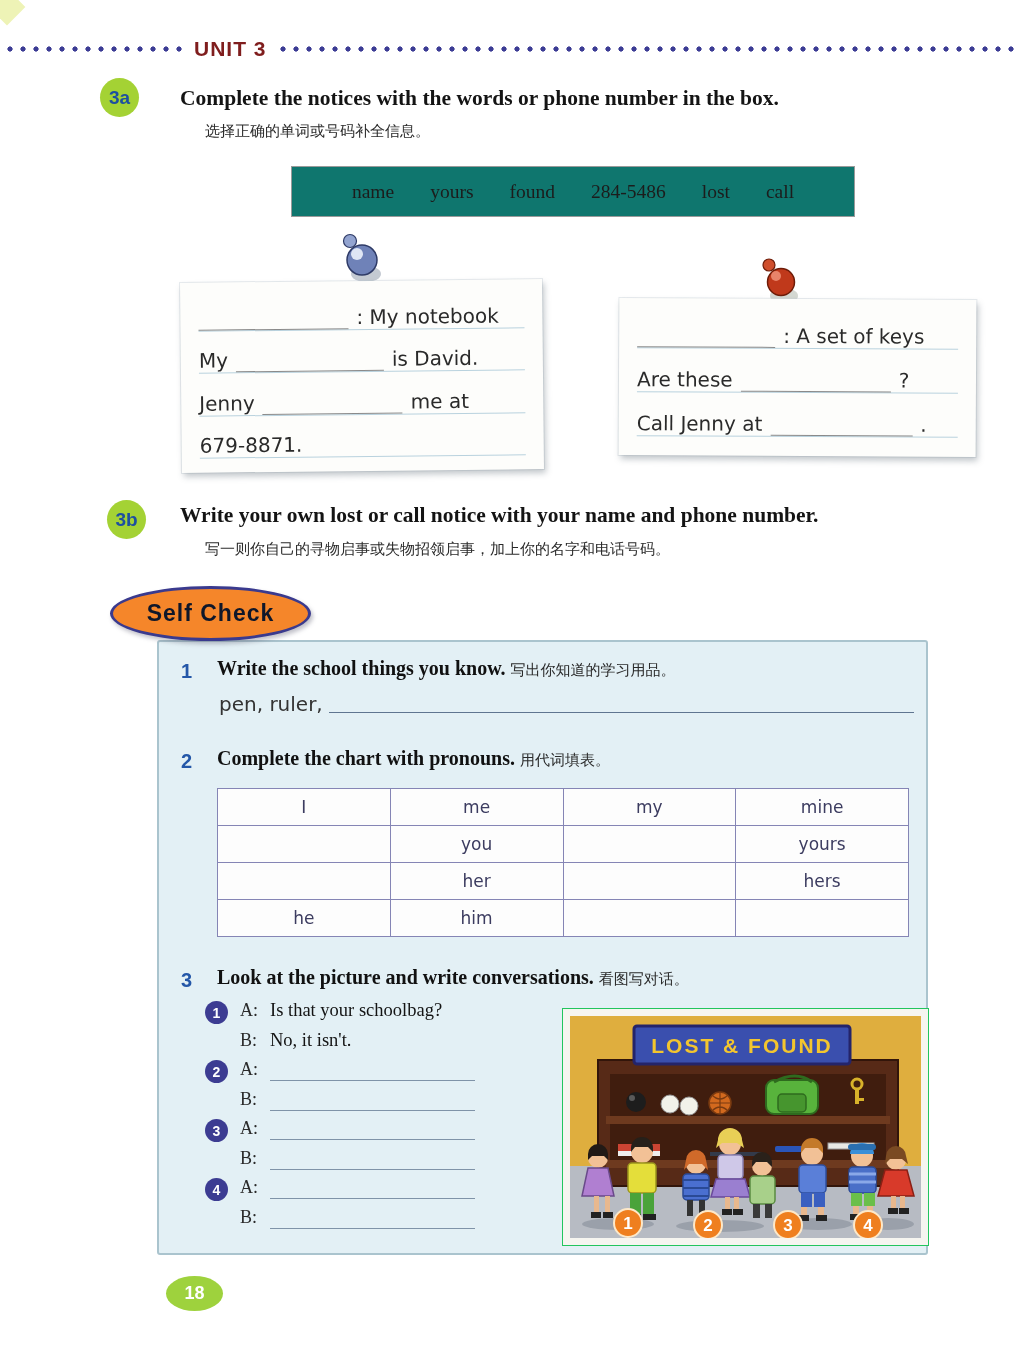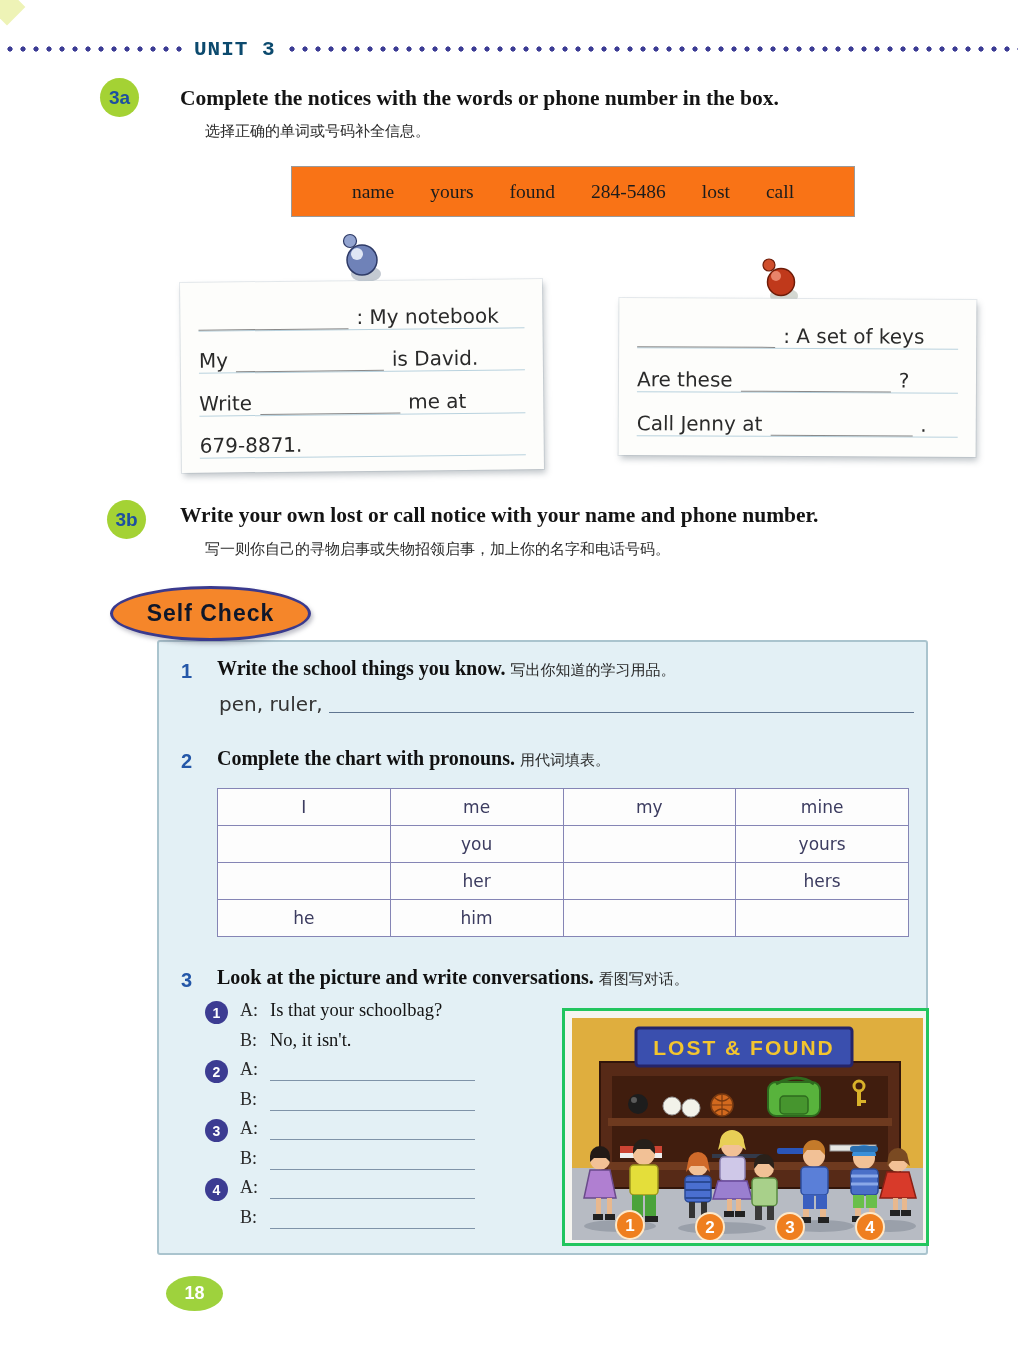--- a/index.html
+++ b/index.html
@@ -11,33 +11,33 @@
   .corner-sliver{ position:absolute; left:-6px; top:-6px; width:26px; height:26px;
     background:#eef3b6; transform:rotate(45deg); }
 
   
   .unit-header{ position:absolute; left:0; top:38px; width:1024px; height:22px;
     display:flex; align-items:center; padding:0 6px; }
   .dots{ height:8px; background-image:radial-gradient(circle at 4px 4px,#3b3b94 2.3px, transparent 2.9px);
     background-size:13px 8px; background-repeat:repeat-x; }
   .dots.left{ width:178px; }
   .dots.right{ flex:1; }
-  .unit-label{ font-family:Liberation Mono, monospace; font-weight:bold; font-size:21px;
-    color:#0c4a6e; margin:0 12px 0 10px; letter-spacing:1px; }
+  .unit-label{ font-family:Liberation Sans, sans-serif; font-weight:bold; font-size:21px;
+    color:#7f1d1d; margin:0 12px 0 10px; letter-spacing:1px; }
 
   
   .badge-circle{ position:absolute; width:39px; height:39px; border-radius:50%;
     background:#a4d234; color:#1d4fa0; font-family:"Liberation Sans",sans-serif;
     font-weight:bold; font-size:19px; display:flex; align-items:center; justify-content:center; }
   .sec-title{ position:absolute; font-weight:bold; font-size:21.5px; color:#141414; }
   .sec-sub-zh{ position:absolute; font-family:"DejaVu Sans",sans-serif; font-size:15px; color:#2a2a2a;margin-left:24px; }
 
   
   .word-box{ position:absolute; left:291px; top:166px; width:564px; height:51px;
-    border:1px solid #9a9a9a; background:#f97316; display:flex; align-items:center;
+    border:1px solid #9a9a9a; background:#0f766e; display:flex; align-items:center;
     justify-content:center; gap:36px; font-size:19.5px; color:#1c1c1c; }
 
   
   .notice-card{ position:absolute; background:#fdfdfb;
     box-shadow:2px 4px 6px rgba(120,130,140,.45), 0 0 0 1px rgba(190,200,210,.35);
     padding:6px 18px 4px 18px; font-family:"DejaVu Sans",sans-serif; color:#2a2a2a; }
   .card-left{ left:181px; top:281px; width:362px; height:190px; transform:rotate(-.6deg); }
   .card-right{ left:619px; top:299px; width:357px; height:157px; transform:rotate(.3deg); }
   .card-row{ display:flex; align-items:flex-end; gap:8px; font-size:20px; white-space:nowrap;
     border-bottom:1px solid #b9d2de; }
@@ -74,21 +74,21 @@
   .conv-row{ display:flex; align-items:flex-start; height:29.5px; }
   .num-circle{ width:23px; height:23px; border-radius:50%; background:#3c3c92; color:#fff;
     font-family:"Liberation Sans",sans-serif; font-weight:bold; font-size:14px;
     display:flex; align-items:center; justify-content:center; margin-top:1px; }
   .num-spacer{ width:23px; }
   .ab-label{ width:30px; margin-left:12px; font-size:18px; color:#2a2a2a; }
   .conv-text{ font-size:18.5px; color:#141414; }
 
   
   .picture-frame{ position:absolute; left:403px; top:366px; width:367px; height:238px;
-    background:#f6f5f0; border:3px solid #22c55e; padding:7px; }
+    background:#f6f5f0; border:1px solid #22c55e; padding:7px; }
 
   
   .page-num{ position:absolute; left:166px; top:1276px; width:57px; height:35px; border-radius:50%;
     background:#9ed23d; color:#fff; font-family:"Liberation Sans",sans-serif; font-weight:bold;
     font-size:18px; display:flex; align-items:center; justify-content:center; }
 </style>
 </head>
 <body>
 
 <div class="page">
@@ -124,21 +124,21 @@
     <div class="card-row">
       <span class="blank" style="width:150px"></span>
       <span>: My notebook</span>
     </div>
     <div class="card-row">
       <span>My</span>
       <span class="blank" style="width:148px"></span>
       <span>is David.</span>
     </div>
     <div class="card-row">
-      <span>Write</span>
+      <span>Jenny</span>
       <span class="blank" style="width:140px"></span>
       <span>me at</span>
     </div>
     <div class="card-row">
       <span>679-8871.</span>
     </div>
   </div>
 
   <svg class="pushpin" style="left:752px; top:254px;" width="56" height="56" viewBox="0 0 56 56">
     <ellipse cx="32" cy="42" rx="14" ry="8" fill="#d4d8d2"></ellipse>

